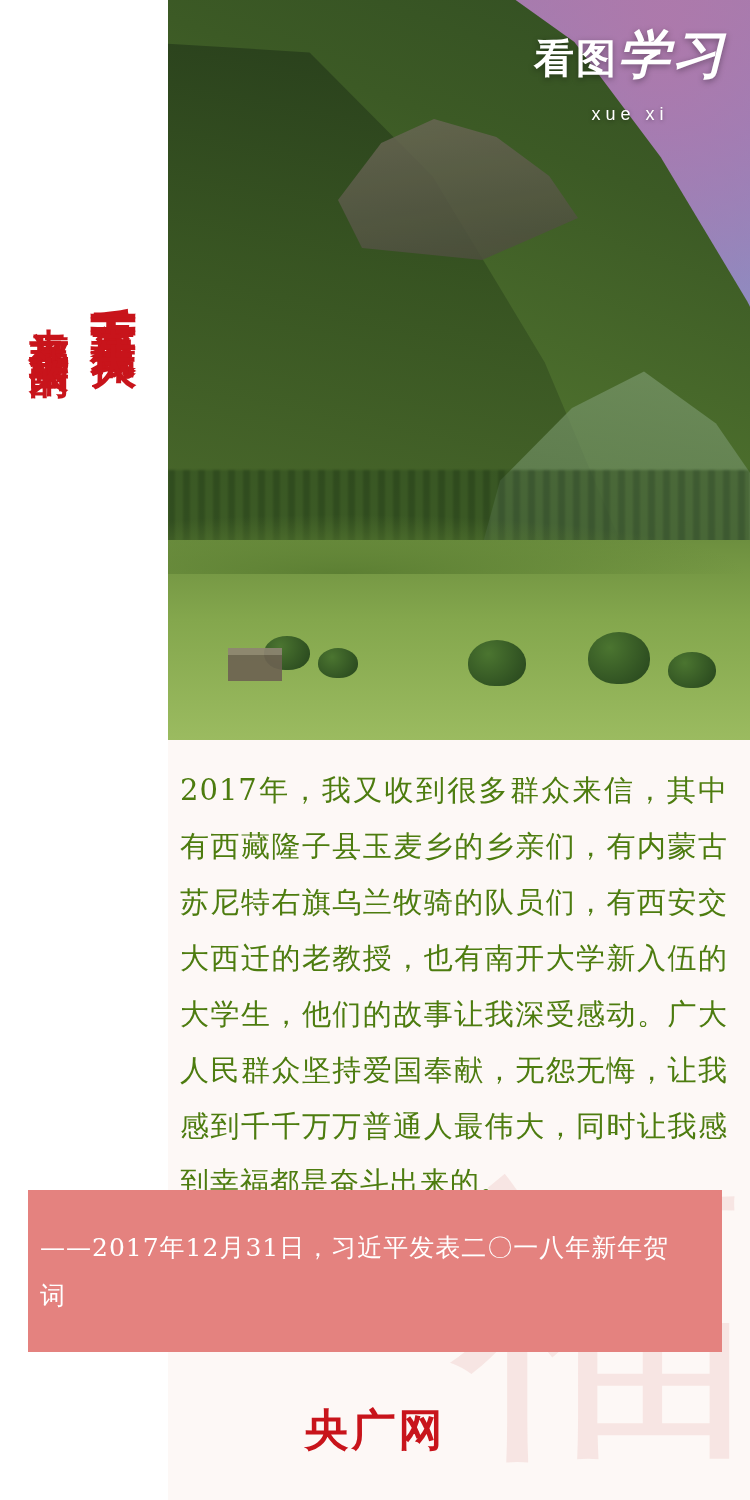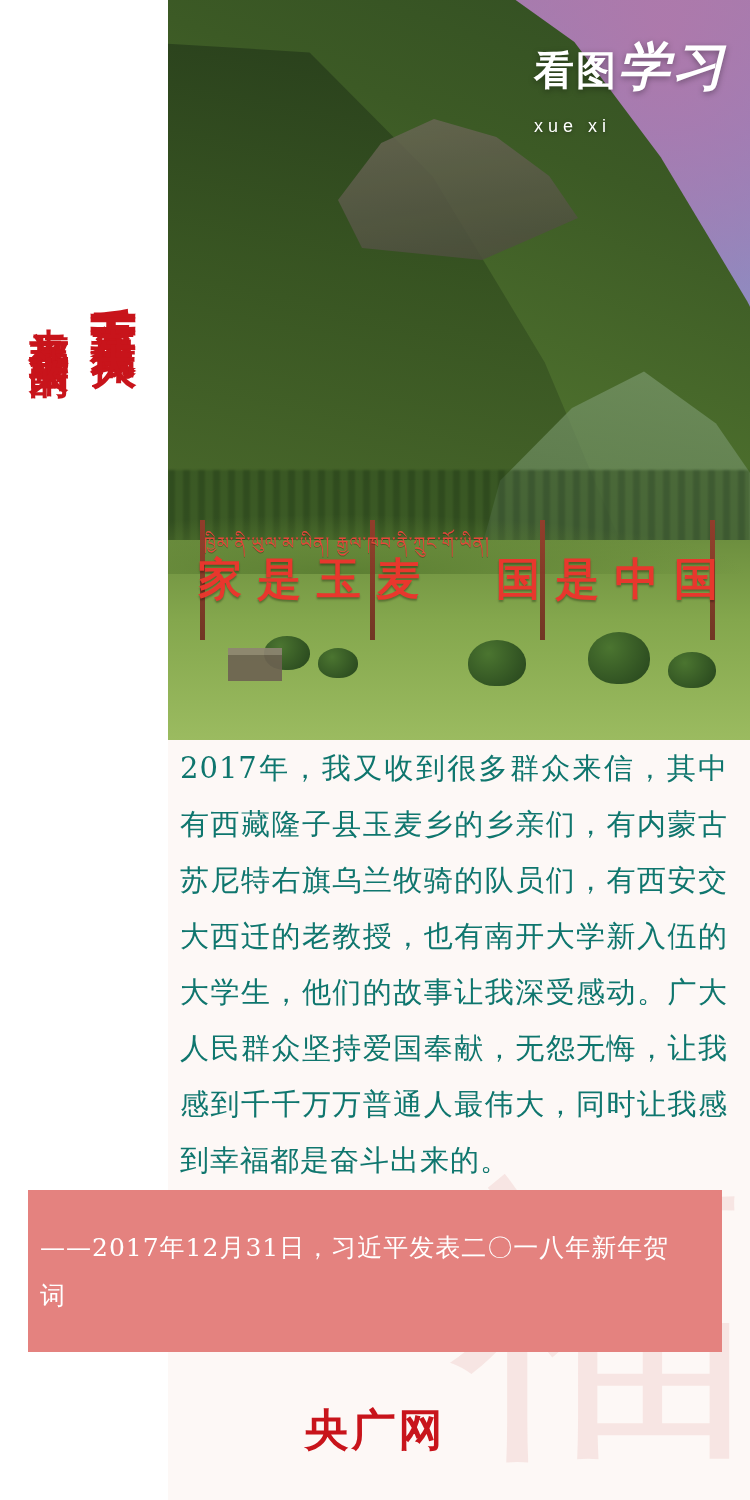--- a/index.html
+++ b/index.html
@@ -203,22 +203,22 @@
     width: 54px;
     height: 26px;
     background: #6d6252;
     border-top: 7px solid #8f8573;
     opacity: .9;
   }
   
   .logo {
     position: absolute;
     right: 24px;
-    top: 40px;
-    text-align: left;
+    top: 28px;
+    text-align: center;
     color: #ffffff;
     user-select: none;
   }
   .logo .cn {
     font-family: "DejaVu Serif", serif;
     font-size: 40px;
     font-weight: bold;
     letter-spacing: 2px;
     line-height: 1;
     text-shadow: 0 2px 6px rgba(0,0,0,.35);
@@ -232,26 +232,26 @@
     margin-top: 24px;
     font-size: 18px;
     letter-spacing: 5px;
     font-family: "Liberation Sans", sans-serif;
     text-shadow: 0 1px 4px rgba(0,0,0,.35);
   }
   
   .body-copy {
     position: absolute;
     left: 180px;
-    top: 740px;
+    top: 762px;
     width: 548px;
     font-family: "DejaVu Serif", serif;
     font-size: 29px;
     line-height: 56px;
-    color: #0f766e;
+    color: #4d7c0f;
     text-align: justify;
     letter-spacing: 1px;
   }
   
   .source-box {
     position: absolute;
     left: 28px;
     top: 1190px;
     width: 694px;
     height: 162px;
@@ -308,31 +308,20 @@
     <div class="treeline"></div>
     <div class="meadow"></div>
 
     <div class="shrub" style="left:96px; top:636px; width:46px; height:34px;"></div>
     <div class="shrub" style="left:150px; top:648px; width:40px; height:30px;"></div>
     <div class="shrub" style="left:300px; top:640px; width:58px; height:46px;"></div>
     <div class="shrub" style="left:420px; top:632px; width:62px; height:52px;"></div>
     <div class="shrub" style="left:500px; top:652px; width:48px; height:36px;"></div>
     <div class="hut"></div>
 
-    <div class="banner">
-      <div class="pole" style="left:2px;"></div>
-      <div class="pole" style="left:172px;"></div>
-      <div class="pole" style="left:342px;"></div>
-      <div class="pole" style="left:512px;"></div>
-      <div class="tibetan">ཁྱིམ་ནི་ཡུལ་མ་ཡིན། རྒྱལ་ཁབ་ནི་ཀྲུང་གོ་ཡིན།</div>
-      <div class="chinese">
-        <span>家 是 玉 麦</span>
-        <span>国 是 中 国</span>
-      </div>
-    </div>
 
     <div class="logo">
       <div class="cn">
         <span>看图</span><span class="script">学习</span>
       </div>
       <div class="pinyin">xue xi</div>
     </div>
   </div>
 
   <div class="body-copy">2017年，我又收到很多群众来信，其中有西藏隆子县玉麦乡的乡亲们，有内蒙古苏尼特右旗乌兰牧骑的队员们，有西安交大西迁的老教授，也有南开大学新入伍的大学生，他们的故事让我深受感动。广大人民群众坚持爱国奉献，无怨无悔，让我感到千千万万普通人最伟大，同时让我感到幸福都是奋斗出来的。</div>

